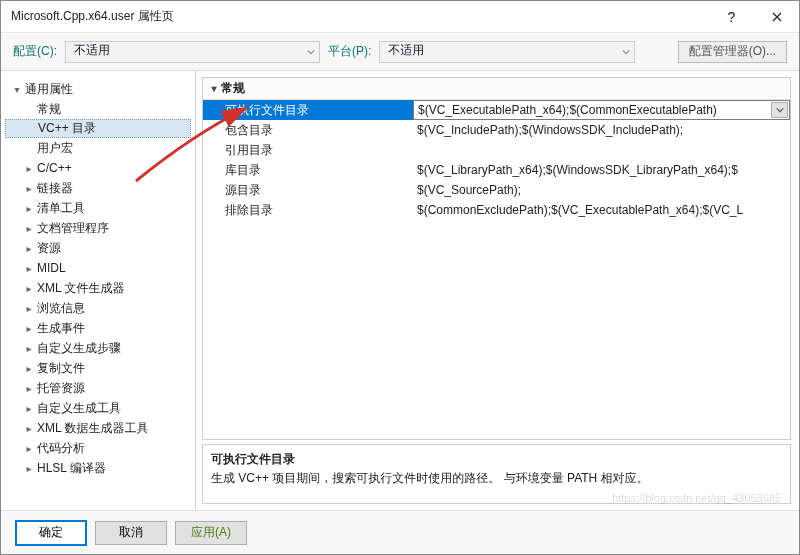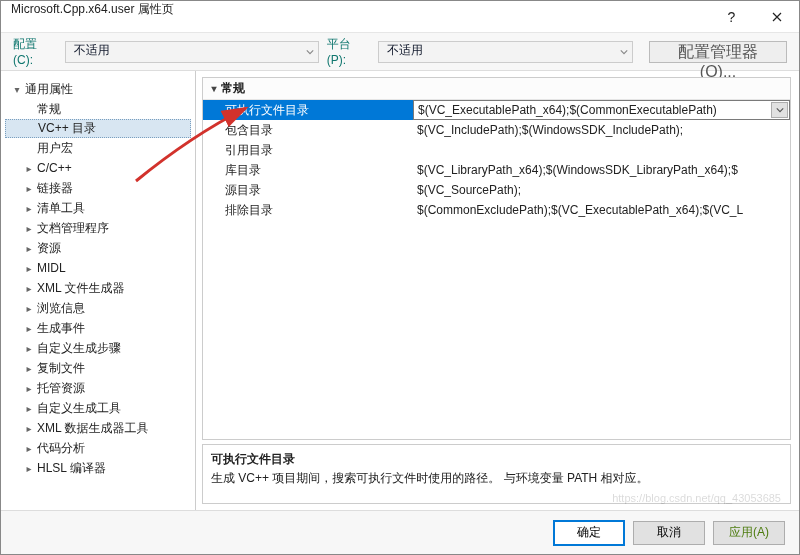--- a/index.html
+++ b/index.html
@@ -1,27 +1,27 @@
 <!DOCTYPE html>
 <html><head>
 <meta charset="utf-8">
 <style>
   * { box-sizing: border-box; }
   html, body { margin: 0; padding: 0; font-family: "Microsoft YaHei", "Segoe UI", sans-serif; font-size: 12px; color: #222; background: #fff; }
   .window { width: 800px; height: 555px; border: 1px solid #888; display: flex; flex-direction: column; background: #fff; position: relative; }
-  .titlebar { height: 32px; display: flex; align-items: flex-start; padding: 0 0 0 10px; border-bottom: 1px solid #e6e6e6; }
+  .titlebar { height: 32px; display: flex; align-items: center; padding: 0 0 0 10px; border-bottom: 1px solid #e6e6e6; }
   .titlebar .title { flex: 1; font-size: 12px; }
   .titlebar .help, .titlebar .close { width: 45px; height: 32px; display: flex; align-items: center; justify-content: center; font-size: 14px; }
   .toolbar { height: 38px; display: flex; align-items: center; padding: 0 12px; border-bottom: 1px solid #ddd; background: #f7f7f7; gap: 8px; }
   .toolbar label { color: #0f766e; font-size: 12px; }
   .combo { position: relative; height: 22px; border: 1px solid #ccc; background: #f3f3f3; display: flex; align-items: flex-start; padding: 0 20px 0 8px; color: #0f172a; font-size: 12px; }
   .combo.w1 { width: 255px; }
   .combo.w2 { width: 256px; }
   .combo .chev { position: absolute; right: 4px; top: 50%; transform: translateY(-50%); }
-  .btn-config { height: 22px; border: 1px solid #bbb; background: #eee; padding: 0 10px; font-size: 16px; color: #555; cursor: pointer; }
+  .btn-config { height: 22px; border: 1px solid #bbb; background: #eee; padding: 0 10px; font-size: 12px; color: #555; cursor: pointer; }
   .body { flex: 1; display: flex; min-height: 0; }
   .tree { width: 195px; border-right: 1px solid #ccc; padding: 8px 4px; overflow: auto; background: #fff; }
   .tree .node { display: flex; align-items: center; height: 20px; padding-left: 6px; white-space: nowrap; cursor: default; }
   .tree .node .caret { width: 12px; display: inline-flex; justify-content: center; color: #666; font-size: 10px; }
   .tree .node .lbl { padding-left: 2px; }
   .tree .lvl0 { padding-left: 6px; }
   .tree .lvl1 { padding-left: 30px; }
   .tree .lvl1c { padding-left: 18px; }
   .tree .sel { background: #d8e6f2; border: 1px dotted #7a9fbf; height: 19px; }
   .main { flex: 1; display: flex; flex-direction: column; border-left: none; min-width: 0; }
@@ -30,21 +30,21 @@
   .group-head .caret { width: 14px; display: inline-flex; justify-content: center; color: #444; font-size: 10px; }
   .rows { flex: 1; overflow: hidden; }
   .row { display: flex; height: 20px; align-items: stretch; }
   .row .k { width: 210px; padding-left: 22px; display: flex; align-items: center; white-space: nowrap; }
   .row .v { flex: 1; display: flex; align-items: center; padding-left: 4px; white-space: nowrap; overflow: hidden; position: relative; }
   .row.sel .k { background: #0078d7; color: #fff; }
   .row.sel .v { border: 1px solid #7a7a7a; padding-right: 20px; }
   .row.sel .dd { position: absolute; right: 1px; top: 1px; bottom: 1px; width: 17px; border: 1px solid #adadad; background: #e1e1e1; display: flex; align-items: center; justify-content: center; }
   .desc { height: 60px; border: 1px solid #ccc; margin: 0 8px 6px 6px; padding: 6px 8px; overflow: hidden; }
   .desc .dt { font-weight: bold; margin-bottom: 2px; }
-  .footer { height: 44px; display: flex; align-items: center; justify-content: flex-end; gap: 8px; padding: 12px 14px; border-top: 1px solid #ddd; background: #f7f7f7; }
+  .footer { height: 44px; display: flex; align-items: center; gap: 8px; padding: 12px 14px; border-top: 1px solid #ddd; background: #f7f7f7; }
   .btn { min-width: 72px; height: 24px; border: 1px solid #adadad; background: #e1e1e1; font-size: 12px; cursor: pointer; }
   .btn.primary { border: 2px solid #0078d7; background: #fff; height: 26px; }
   .btn.disabled { color: #4d7c0f; }
   .chev-svg { width: 8px; height: 8px; }
   .arrow-annot { position: absolute; left: 130px; top: 95px; pointer-events: none; }
   .watermark { position: absolute; right: 18px; bottom: 50px; color: rgba(0,0,0,0.15); font-size: 11px; pointer-events: none; }
 </style>
 </head>
 <body>
 

